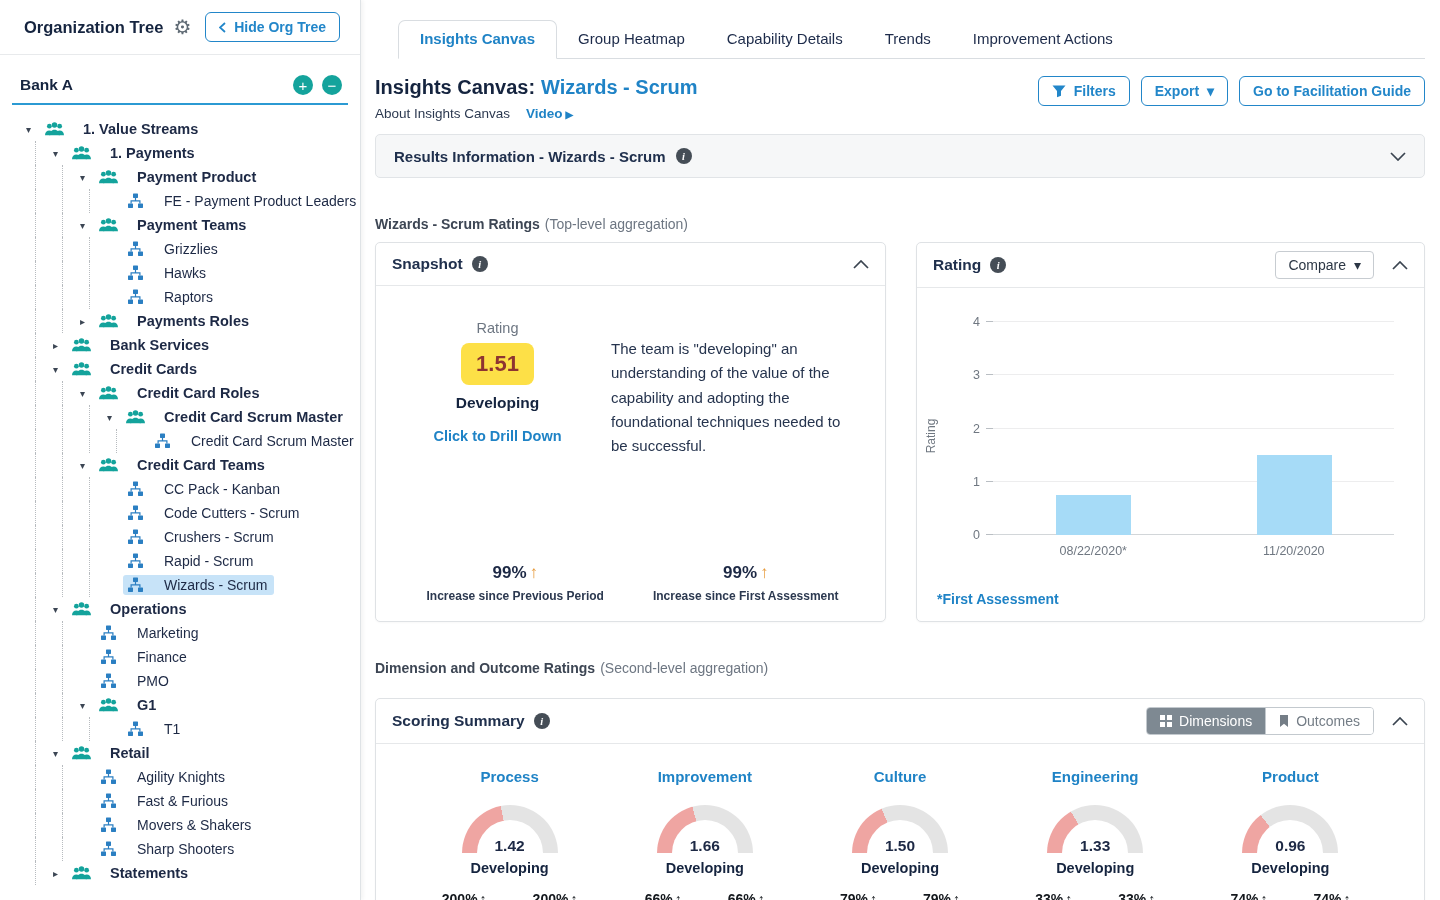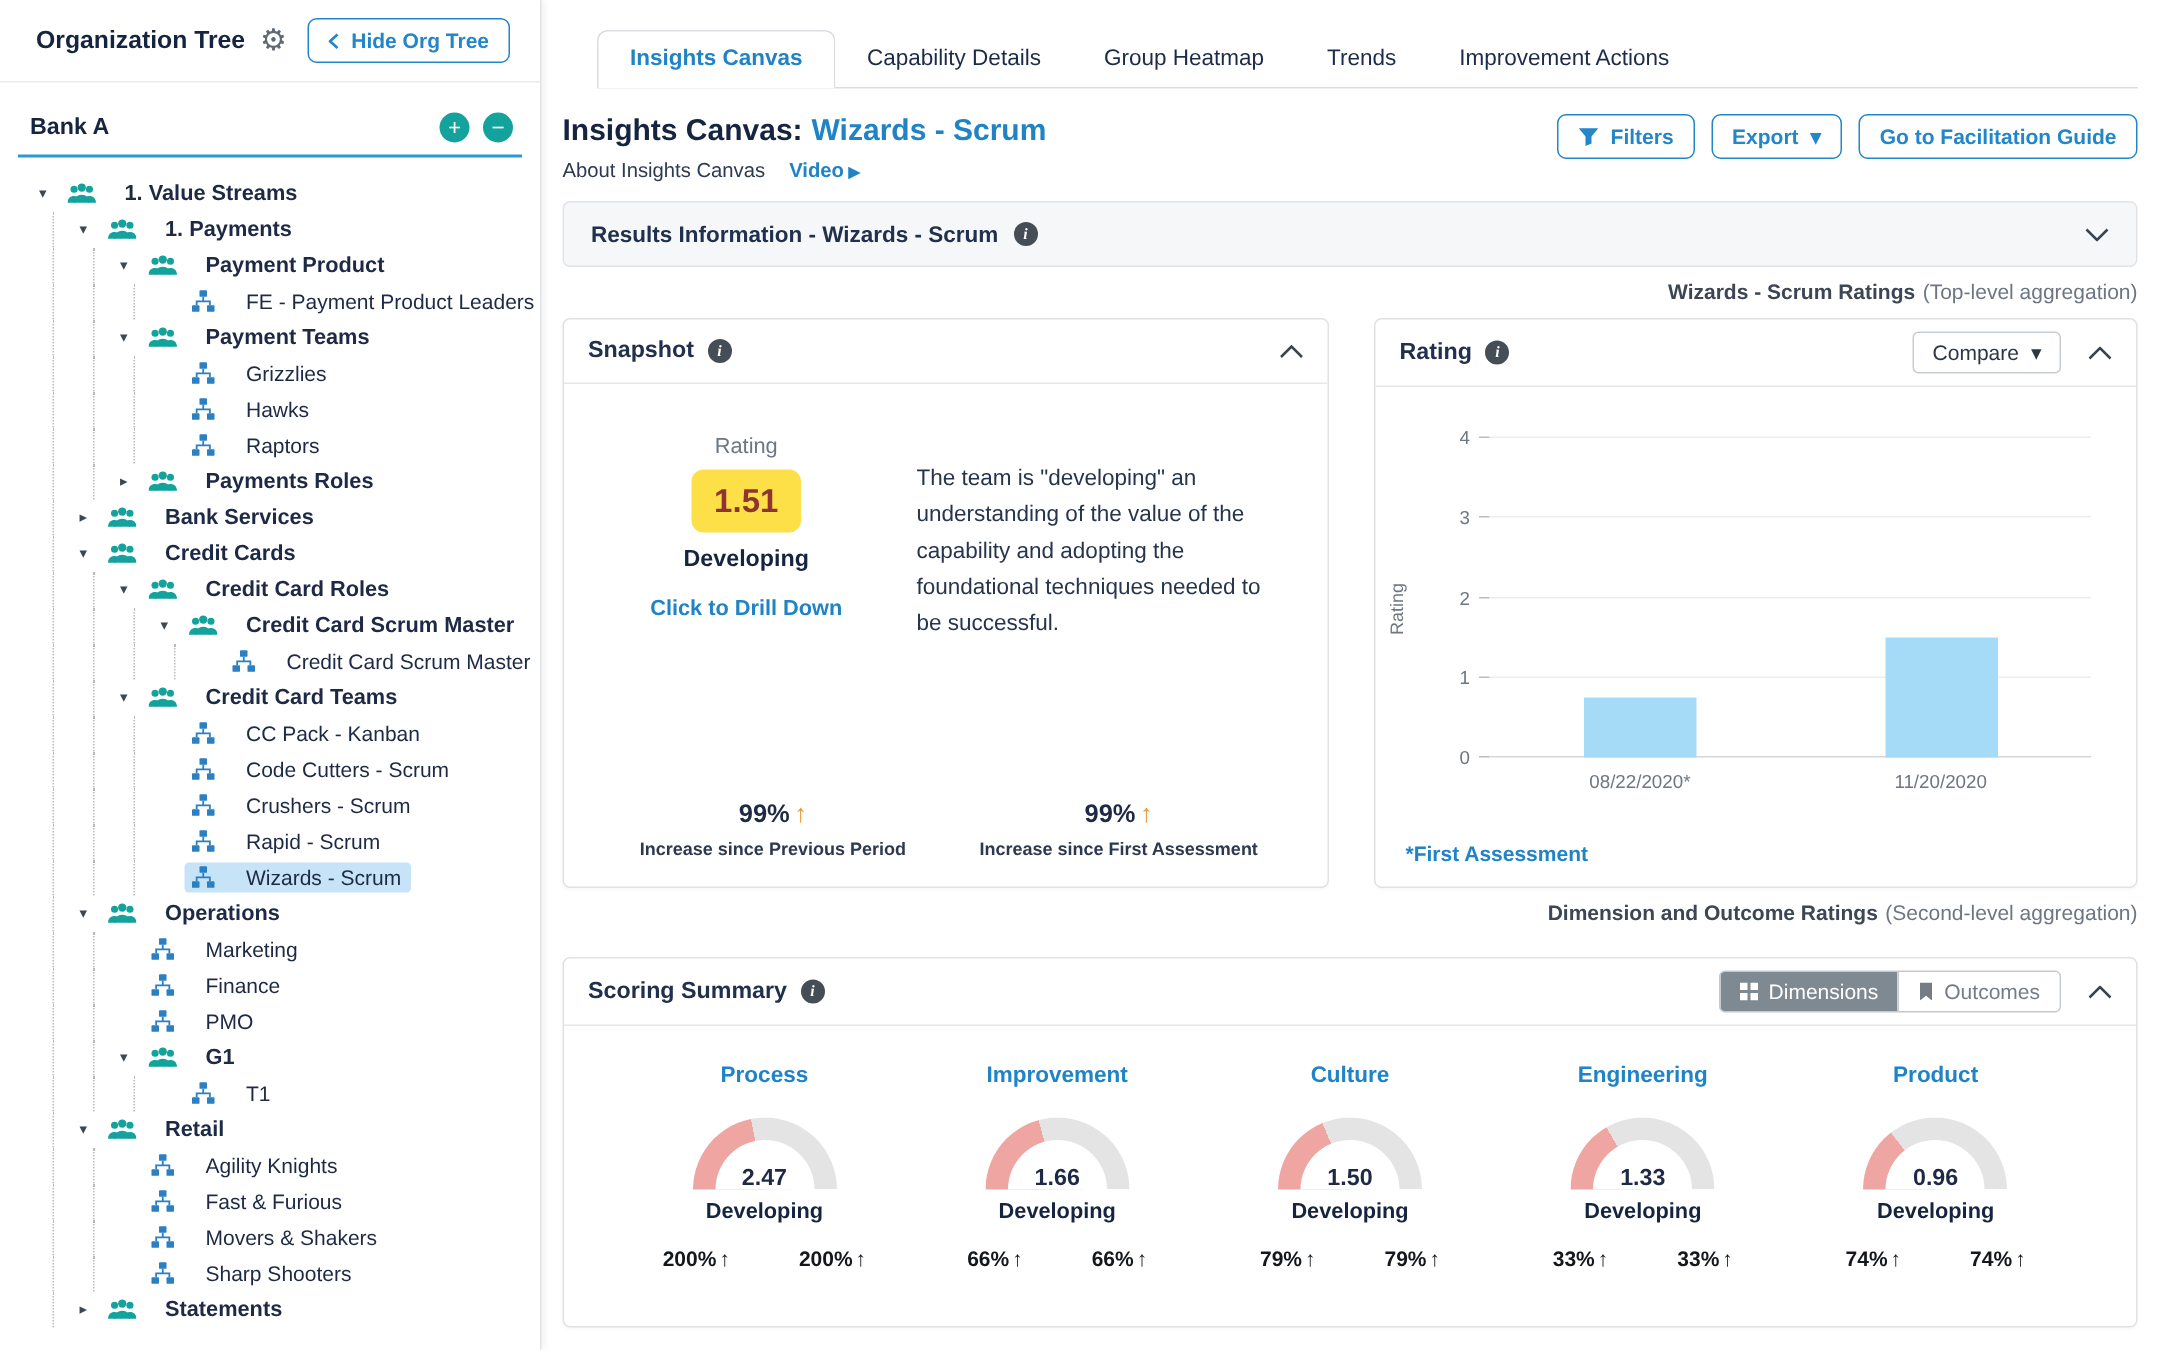--- a/index.html
+++ b/index.html
@@ -40,21 +40,21 @@
   .ph-sub { margin-top:7px; font-size:13.5px; display:flex; gap:16px; align-items:center; }
   .about { color:#2c3950; }
   .link-blue { color:#1f83c6; font-weight:bold; cursor:pointer; }
   .play { font-size:10px; margin-left:3px; }
   .head-actions { display:flex; gap:11px; }
 
   .results-bar { margin-top:13px; background:#f6f7f8; border:1px solid #e1e4e7; border-radius:5px; height:44px; display:flex; align-items:center; justify-content:space-between; padding:0 18px; cursor:pointer; flex:none; }
   .rb-left { display:flex; align-items:center; gap:10px; font-size:15px; font-weight:bold; color:#20304d; }
   .info-dot { width:16px; height:16px; border-radius:50%; background:#454d56; color:#fff; font-size:10.5px; display:inline-flex; align-items:center; justify-content:center; font-style:italic; font-weight:bold; font-family:"Liberation Serif", serif; flex:none; cursor:pointer; }
 
-  .section-label { margin:8px 0 10px; font-size:14px; color:#6d7682;text-align:right; }
+  .section-label { margin:38px 0 10px; font-size:14px; color:#6d7682; }
   .section-label b { color:#3d4654; margin-right:5px; }
 
   .cards-row { display:flex; gap:30px;justify-content:flex-end; }
   .card { background:#fff; border:1px solid #dfe2e5; border-radius:5px; display:flex; flex-direction:column; box-shadow:0 1px 2px rgba(0,0,0,.03); }
   .card-head { display:flex; align-items:center; padding:8px 16px; border-bottom:1px solid #e6e8ea; min-height:43px; }
   .card-title { font-size:15.5px; font-weight:bold; color:#20304d; display:flex; align-items:center; gap:9px; }
   .chev { margin-left:auto; cursor:pointer; display:flex; }
   .chev.after { margin-left:18px; }
 
   .snapshot-card { flex:0 0 511px; height:380px; }
@@ -669,22 +669,22 @@
             <span class="tlabel bold">Statements</span>
           </span>
         </div>
       </div>
   </aside>
 
   <main class="main">
 
     <nav class="tabbar">
         <div class="tab active">Insights Canvas</div>
+        <div class="tab">Group Heatmap</div>
         <div class="tab">Capability Details</div>
-        <div class="tab">Group Heatmap</div>
         <div class="tab">Trends</div>
         <div class="tab">Improvement Actions</div>
       </nav>
 
     <div class="page-head">
       <div>
         <div class="ph-title">
           <span>Insights Canvas:</span><span class="entity">Wizards - Scrum</span>
         </div>
         <div class="ph-sub">
@@ -836,21 +836,21 @@
               <path d="M1 8l7-7 7 7" fill="none" stroke="#3a4450" stroke-width="1.7"></path>
             </svg>
         </span>
       </div>
       <div class="gauges">
           <div class="gcol">
     <div class="gtitle">Process</div>
     <div class="gauge">
       <div class="arc" style="background: conic-gradient(from 270deg, rgb(239, 165, 162) 0deg, rgb(239, 165, 162) 78.75deg, rgb(228, 228, 228) 78.75deg, rgb(228, 228, 228) 180deg, rgb(255, 255, 255) 180deg, rgb(255, 255, 255) 360deg);"></div>
       <div class="hole"></div>
-      <div class="gvalue">2.47</div>
+      <div class="gvalue">1.42</div>
     </div>
     <div class="glevel">Developing</div>
     <div class="gstats">
       <span><span>200%</span><span class="up-dark">↑</span></span>
       <span><span>200%</span><span class="up-dark">↑</span></span>
     </div>
   </div>
           <div class="gcol">
     <div class="gtitle">Improvement</div>
     <div class="gauge">

